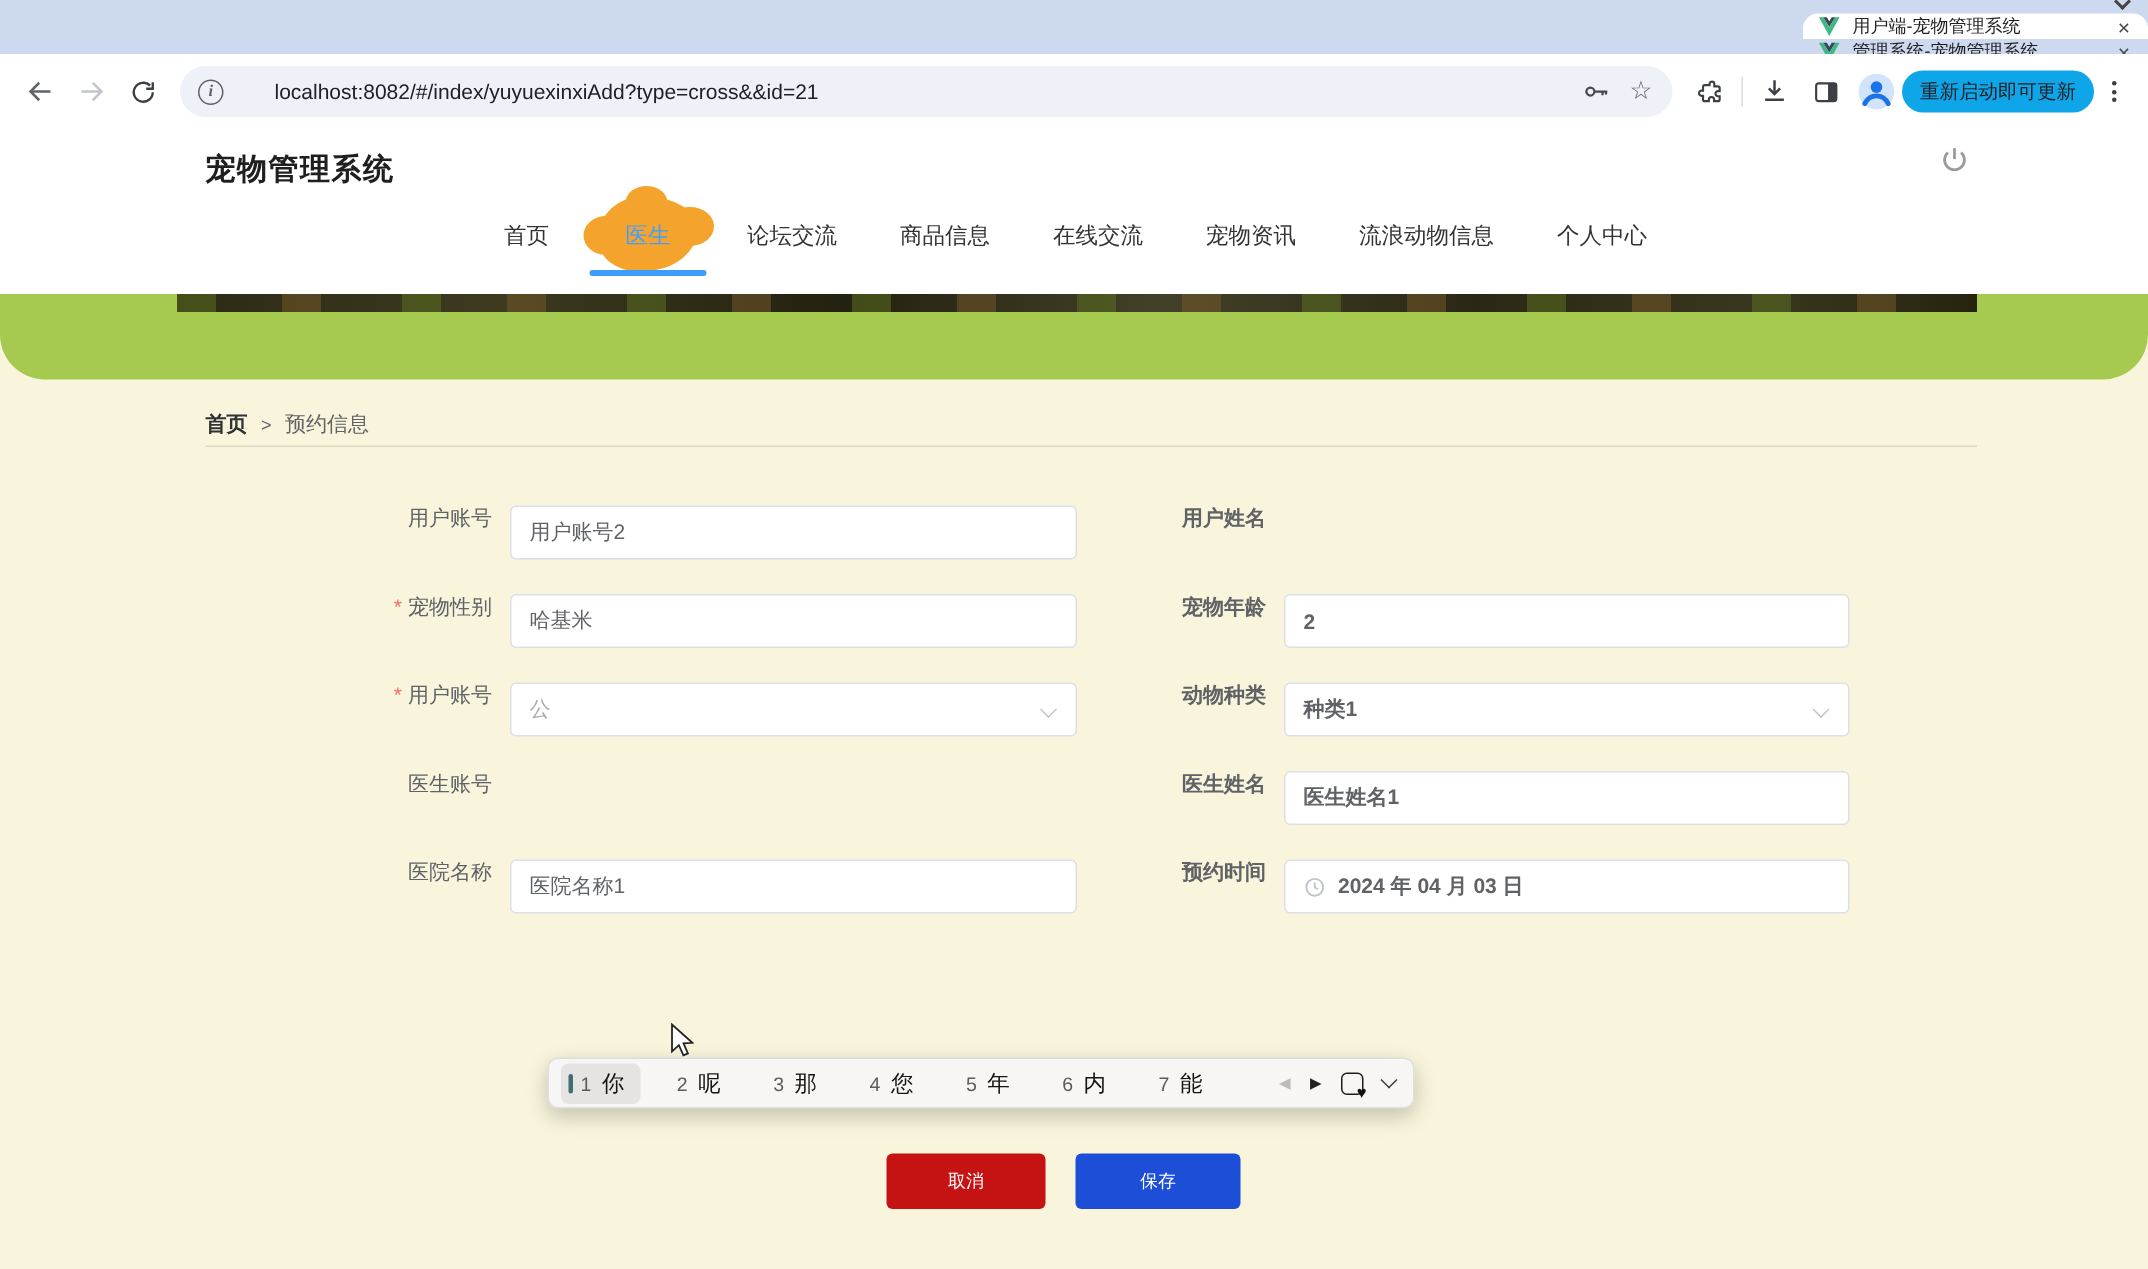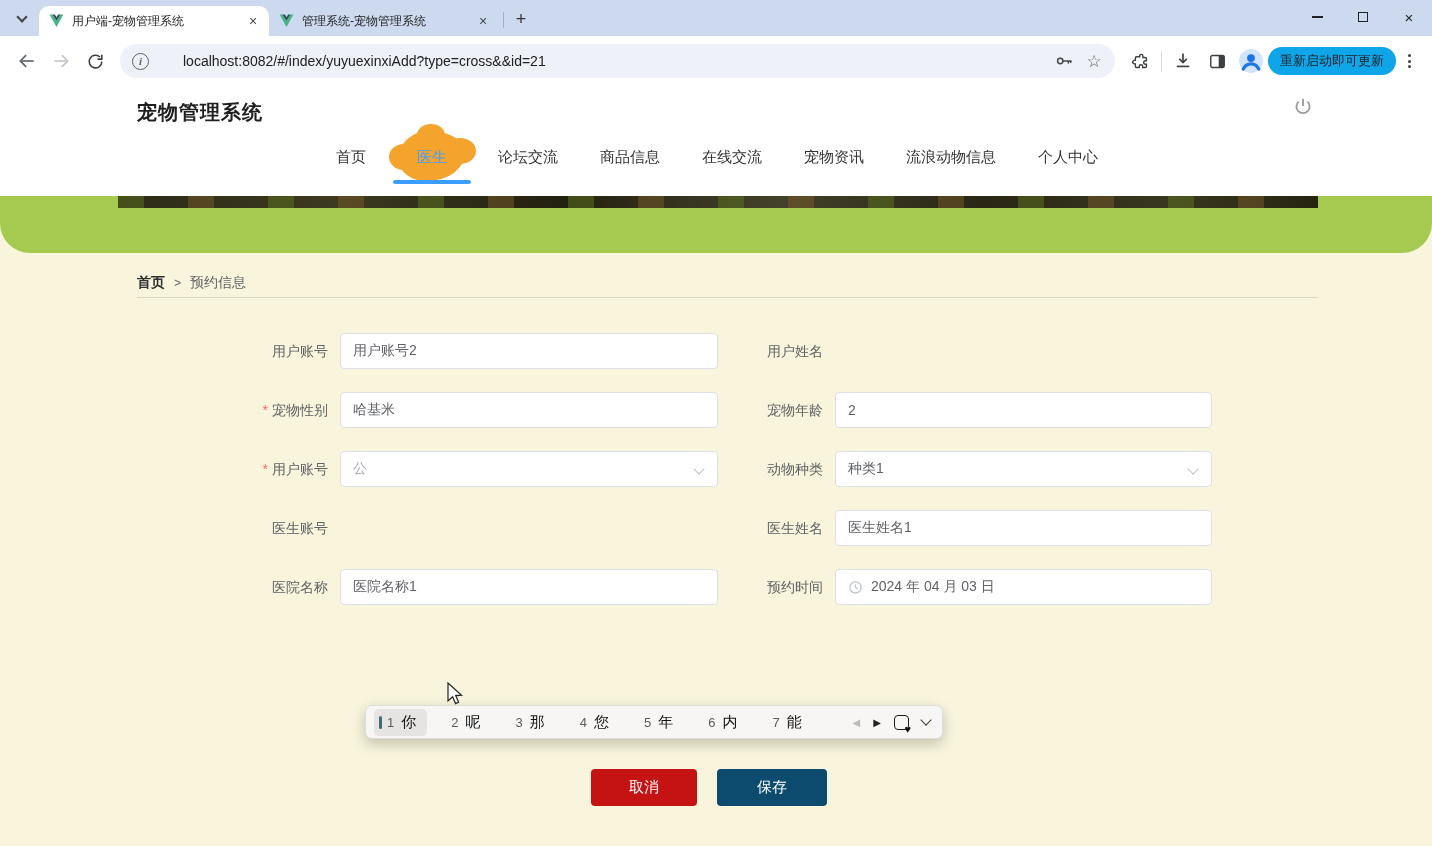--- a/index.html
+++ b/index.html
@@ -1,21 +1,21 @@
 <!DOCTYPE html>
 <html><head>
 <meta charset="utf-8">
 <style>
   * { margin:0; padding:0; box-sizing:border-box; }
   html,body { width:1432px; height:846px; }
   body { font-family:"Liberation Sans","DejaVu Sans",sans-serif; overflow:hidden; }
   .screen { position:relative; width:1432px; height:846px; background:#f8f5dc; overflow:hidden; }
 
   
-  .tabstrip { position:absolute; top:0; left:0; width:100%; height:36px; background:#ccd9ee; display:flex; align-items:flex-end; }
+  .tabstrip { position:absolute; top:0; left:0; width:100%; height:36px; background:#ccd9ee; display:flex; align-items:flex-end;flex-direction:column; }
   .tab-search { width:28px; height:28px; margin:0 3px 4px 8px; border:none; background:transparent; display:flex; align-items:center; justify-content:center; cursor:pointer; }
   .chev-down { width:8px; height:8px; border-left:2px solid #444; border-bottom:2px solid #444; transform:rotate(-45deg); margin-top:-3px; }
   .tab { width:230px; height:30px; display:flex; align-items:center; padding:0 8px 0 10px; border-radius:10px 10px 0 0; position:relative; cursor:pointer; }
   .tab.active { background:#fff; }
   .tab .vlogo { width:15px; height:14px; margin-right:8px; flex:none; }
   .tab .tab-title { flex:1; font-size:12px; color:#1f1f1f; white-space:nowrap; overflow:hidden; }
   .tab .tab-close { width:16px; height:16px; border-radius:50%; display:flex; align-items:center; justify-content:center; font-size:14px; color:#45494d; cursor:pointer; flex:none; }
   .tab-sep { width:1px; height:16px; background:#9fb0ca; margin:0 4px 8px 4px; }
   .new-tab { width:26px; height:26px; margin-bottom:4px; border:none; background:transparent; font-size:18px; color:#33373b; cursor:pointer; }
   .win-controls { margin-left:auto; display:flex; height:100%; }
@@ -60,22 +60,22 @@
   
   .breadcrumb { position:absolute; top:274px; left:137px; display:flex; align-items:center; gap:9px; font-size:14px; }
   .bc-home { color:#303133; font-weight:bold; cursor:pointer; }
   .bc-sep { color:#606266; font-size:12px; }
   .bc-current { color:#606266; }
   .bc-divider { position:absolute; top:297px; left:137px; width:1181px; height:1px; background:#dbd8c2; }
 
   
   .fcol { position:absolute; display:flex; flex-direction:column; }
   .fcol.left  { left:150px; top:337px; width:568px; }
-  .fcol.right { left:645px; top:337px; width:567px; }
-  .frow { display:flex; align-items:center; height:28px; margin-bottom:31px; }
+  .fcol.right { left:666px; top:337px; width:567px;font-weight:bold; }
+  .frow { display:flex; align-items:flex-start; height:28px; margin-bottom:31px; }
   .flabel { width:190px; text-align:right; padding-right:12px; font-size:14px; color:#606266; flex:none; line-height:1.2; }
   .req { color:#f56c6c; margin-right:4px; }
   .fctrl { flex:1; height:36px; background:#fff; border:1px solid #dcdfe6; border-radius:4px; display:flex; align-items:center; padding:0 12px; font-size:14px; color:#606266; position:relative; cursor:text; }
   .fctrl.select { cursor:pointer; }
   .fctrl.dim { color:#a8abb2; }
   .sel-chev { position:absolute; right:14px; top:13px; width:8px; height:8px; border-left:1.8px solid #c0c4cc; border-bottom:1.8px solid #c0c4cc; transform:rotate(-45deg); }
   .frow.ta { height:67px; align-items:flex-start; }
   .frow.ta .flabel { padding-top:11px; }
   .textarea { flex:1; height:67px; background:#fff; border:1px solid #409eff; border-radius:4px; padding:7px 12px; font-size:13px; color:#606266; position:relative; cursor:text; }
   .comp { border-bottom:1px solid #606266; }
@@ -89,23 +89,23 @@
   .cand.sel { background:#e6e4e3; }
   .cand.sel::before { content:""; position:absolute; left:5px; top:7px; bottom:7px; width:3px; border-radius:2px; background:#3f6f72; }
   .ime-nav { margin-left:auto; display:flex; align-items:center; gap:13px; padding-right:4px; }
   .ime-prev { color:#bdbab8; font-size:10px; cursor:default; }
   .ime-next { color:#222; font-size:10px; cursor:pointer; }
   .sym-box { position:relative; width:15px; height:15px; border:1.7px solid #1c1c1c; border-radius:4px; cursor:pointer; }
   .sym-box b { position:absolute; right:-3px; bottom:-6px; font-size:11px; color:#111; line-height:1; }
   .ime-exp { width:8px; height:8px; border-left:1.8px solid #3c3c3c; border-bottom:1.8px solid #3c3c3c; transform:rotate(-45deg); margin-top:-4px; cursor:pointer; }
 
   
-  .btn { position:absolute; top:769px; height:37px; border:none; border-radius:4px; color:#fff; font-size:15px; display:flex; align-items:center; justify-content:center; cursor:pointer; font-family:Liberation Serif, serif; }
+  .btn { position:absolute; top:769px; height:37px; border:none; border-radius:4px; color:#fff; font-size:12px; display:flex; align-items:center; justify-content:center; cursor:pointer; font-family:Liberation Serif, serif; }
   .btn-cancel { left:591px; width:106px; background:#c51212; }
-  .btn-save { left:717px; width:110px; background:#0c4a6e; }
+  .btn-save { left:717px; width:110px; background:#1d4ed8; }
 
   .cursor { position:absolute; left:446px; top:682px; z-index:60; }
 </style>
 </head>
 <body>
 
 <div class="screen">
 
   <div class="tabstrip">
     <button class="tab-search">

